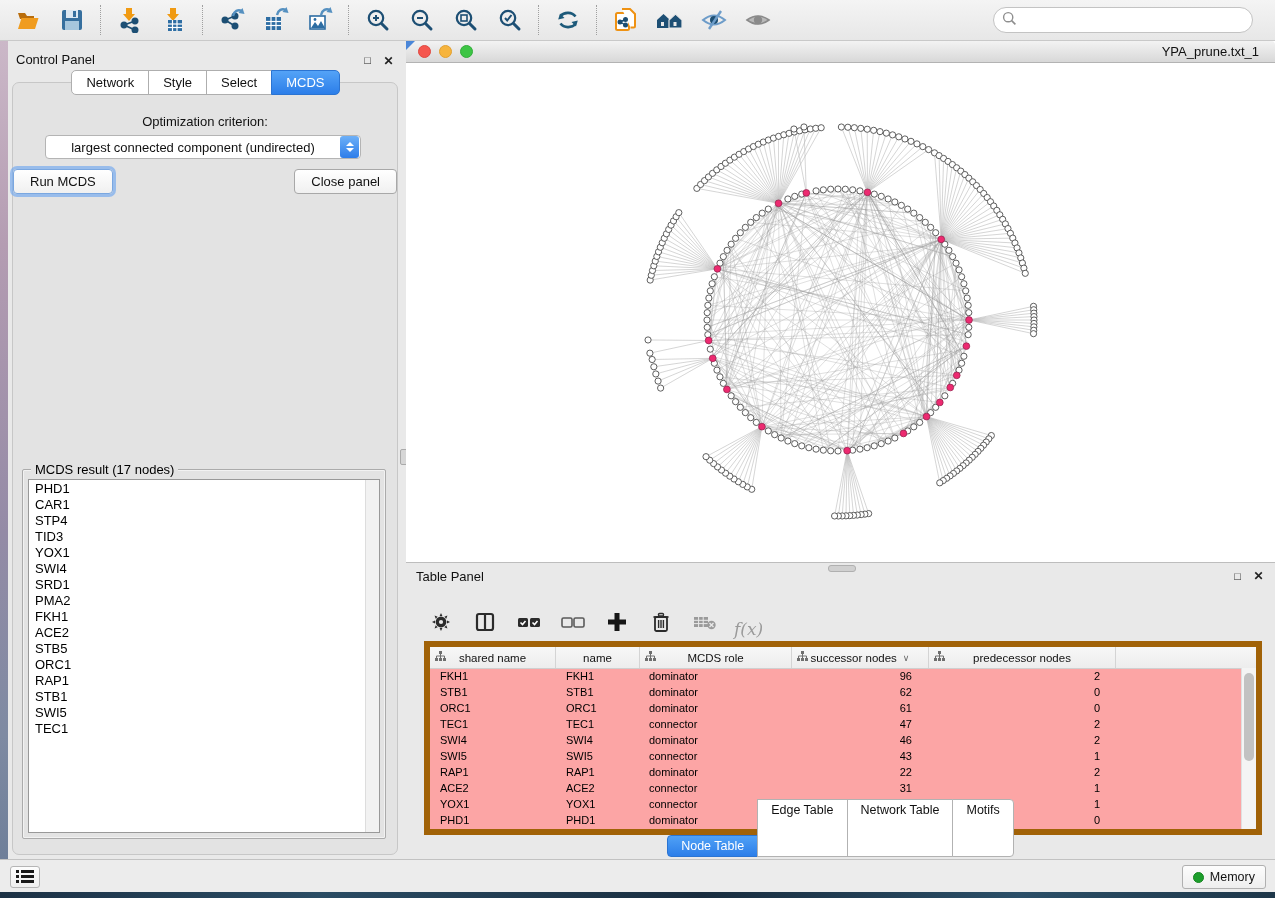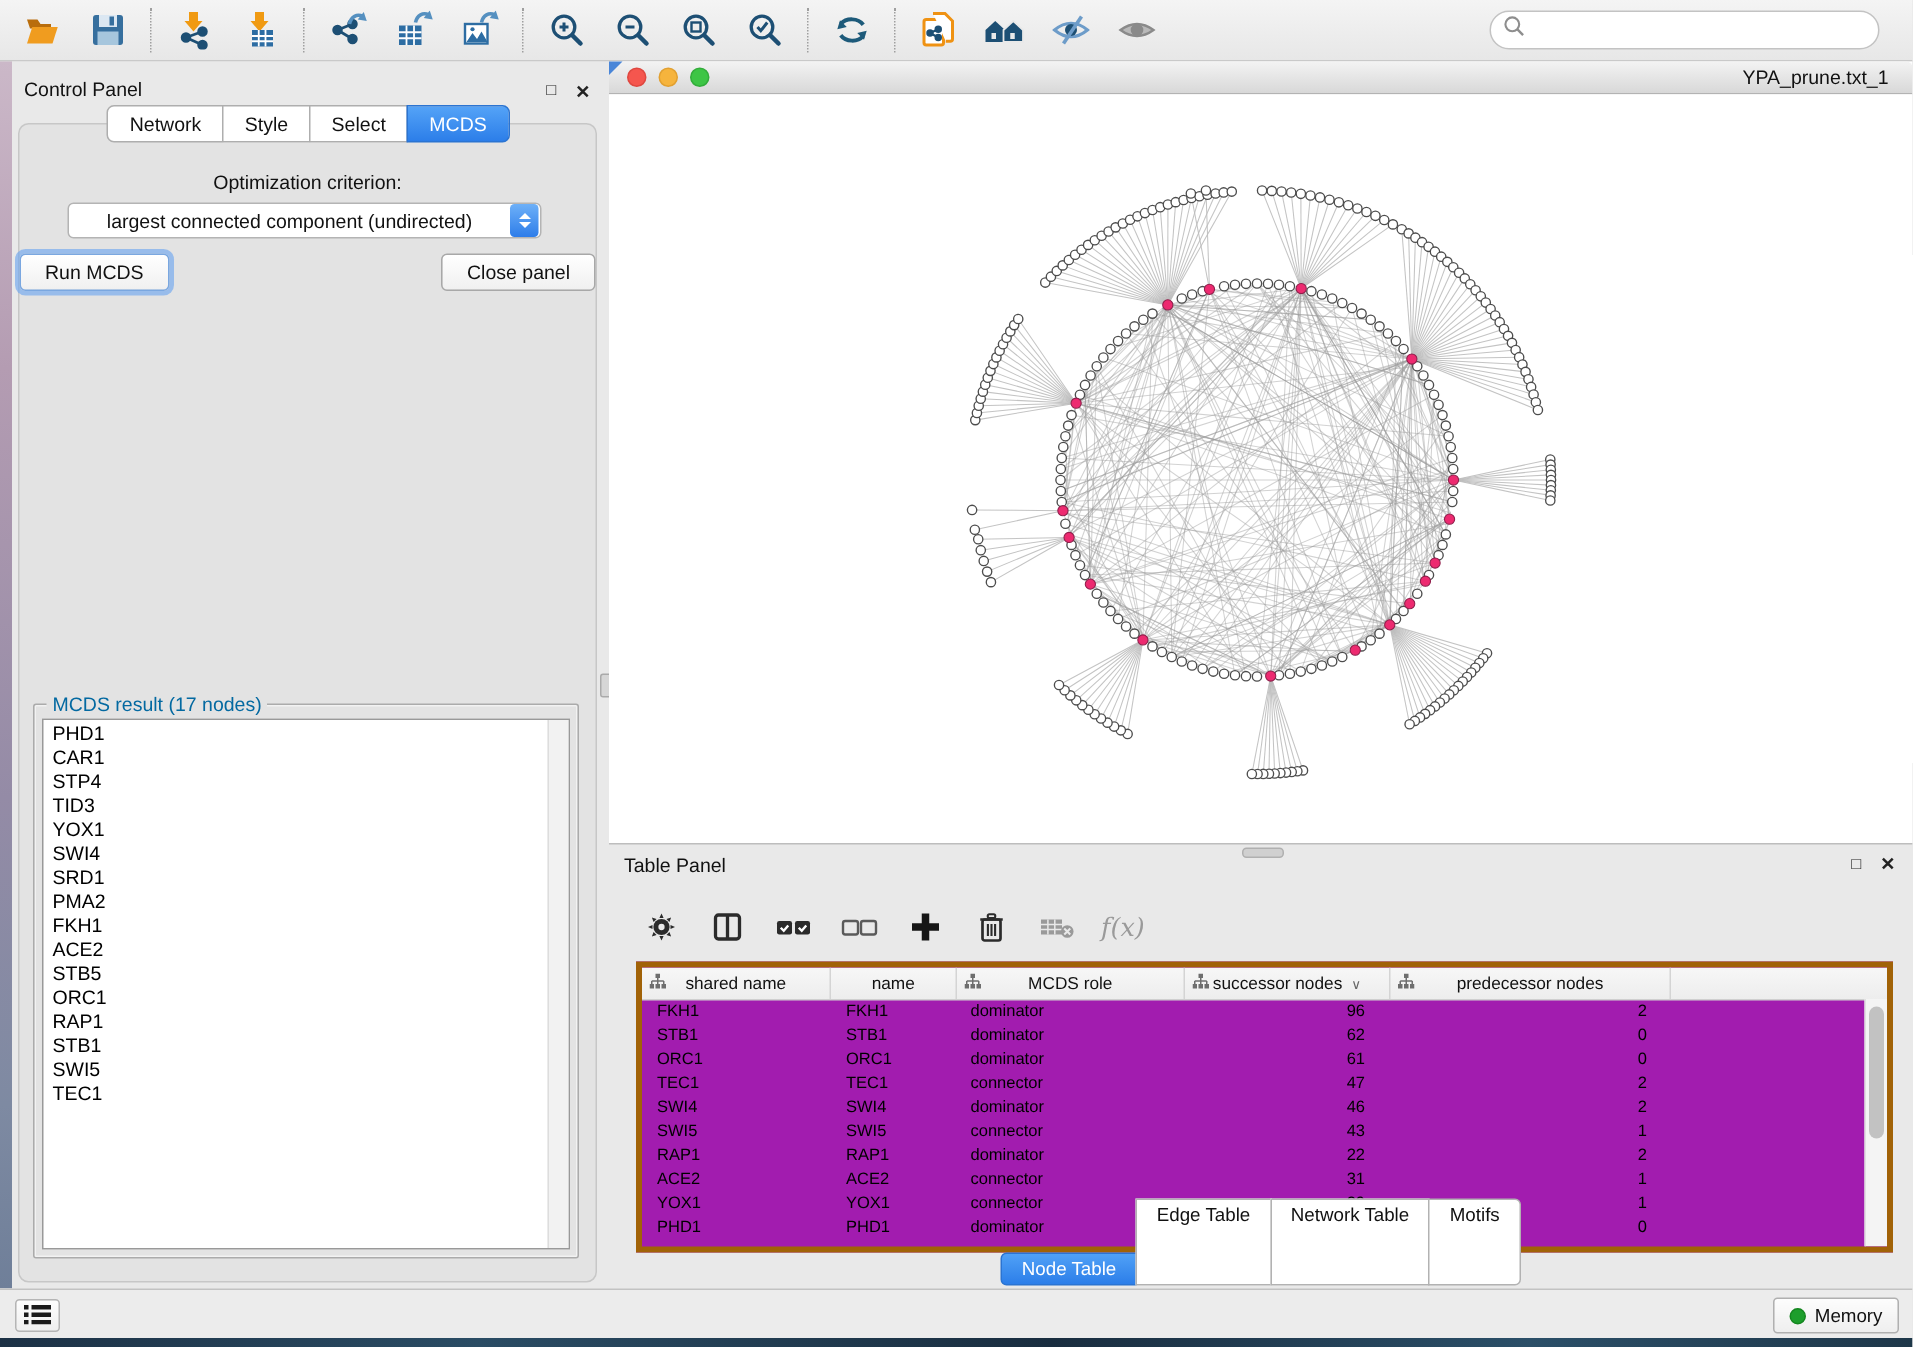--- a/index.html
+++ b/index.html
@@ -65,21 +65,21 @@
   .pbtn{
     background:linear-gradient(#ffffff,#f0f0f0);border:1px solid #a8a8a8;border-radius:4px;
     font-size:13px;color:#111;padding:4px 16px;font-family:"Liberation Sans",sans-serif;
   }
   .pbtn.focused{box-shadow:0 0 0 3px rgba(112,168,240,.65);border-color:#7aa7e0;}
   .groupbox{
     position:absolute;left:9px;right:11px;top:386px;height:368px;
     border:1px solid #ababab;border-radius:2px;box-shadow:inset 0 0 0 1px #f2f2f2;
   }
   .groupbox .gtitle{
-    position:absolute;left:8px;top:-8px;background:#e3e3e3;padding:0 4px;font-size:13px;color:#0369a1;
+    position:absolute;left:8px;top:-8px;background:#e3e3e3;padding:0 4px;font-size:13px;color:#000000;
   }
   .mcds-list{
     position:absolute;left:5px;right:5px;top:9px;bottom:5px;background:#fff;
     border:1px solid #999;overflow:hidden;
   }
   .mcds-items{position:absolute;left:0;top:1px;right:14px;bottom:0;list-style:none;margin:0;padding:0;}
   .mcds-items li{font-size:13px;color:#000;padding:1px 0 1px 6px;line-height:14px;}
   .mcds-scroll{position:absolute;right:0;top:0;bottom:0;width:13px;background:#f2f2f2;border-left:1px solid #ddd;}
   
   .vsplit{position:absolute;left:403px;top:41px;width:3px;height:818px;background:#e9e9e9;border-right:1px solid #9c9c9c;}
@@ -97,26 +97,26 @@
   .light.red{background:#f5564e;border:1px solid #df4840;box-sizing:border-box;}
   .light.yellow{background:#f6b43d;border:1px solid #e2a030;box-sizing:border-box;}
   .light.green{background:#3dc545;border:1px solid #32ad3a;box-sizing:border-box;}
   .nw-title{position:absolute;left:0;right:16px;text-align:right;font-size:13px;color:#111;}
   .net-canvas{position:absolute;left:0;top:22px;width:869px;height:499px;background:#fff;}
   .net-canvas svg{display:block;}
   
   .table-panel{position:absolute;left:406px;top:562px;width:869px;height:297px;background:#e9e9e9;border-top:1px solid #bdbdbd;}
   .tp-header{position:absolute;left:0;top:0;right:0;height:26px;display:flex;align-items:center;padding:0 10px;}
   .tp-grip{position:absolute;left:50%;top:2px;width:26px;height:5px;margin-left:-13px;background:#d0d0d0;border:1px solid #b0b0b0;border-radius:3px;}
-  .tp-toolbar{position:absolute;left:18px;top:36px;height:40px;display:flex;align-items:center;gap:10px;}
+  .tp-toolbar{position:absolute;left:18px;top:36px;height:40px;display:flex;align-items:flex-end;gap:10px;}
   .ttb{width:34px;height:32px;border:none;background:transparent;display:flex;align-items:center;justify-content:center;padding:0;}
   .fx-label{font-size:17px;font-style:italic;color:#9a9a9a;font-family:"DejaVu Serif",serif;margin-left:2px;}
   .tp-table{
-    position:absolute;left:18px;right:13px;top:78px;height:194px;background:#a21caf;
-    border:4px solid #a16207;box-sizing:border-box;overflow:hidden;
+    position:absolute;left:18px;right:13px;top:78px;height:194px;background:#fca5a5;
+    border:6px solid #a16207;box-sizing:border-box;overflow:hidden;
   }
   .thead{display:flex;height:21px;background:linear-gradient(#f7f7f7,#ededed);border-bottom:1px solid #cfcfcf;}
   .th{position:relative;display:flex;align-items:center;justify-content:center;font-size:11.5px;color:#111;border-right:1px solid #d4d4d4;box-sizing:border-box;}
   .th .hicon{position:absolute;left:5px;top:4px;}
   .th .sort{margin-left:6px;color:#666;font-size:9px;}
   .th:nth-child(1){width:126px;}
   .th:nth-child(2){width:84px;}
   .th:nth-child(3){width:152px;}
   .th:nth-child(4){width:137px;}
   .th:nth-child(5){width:187px;}

